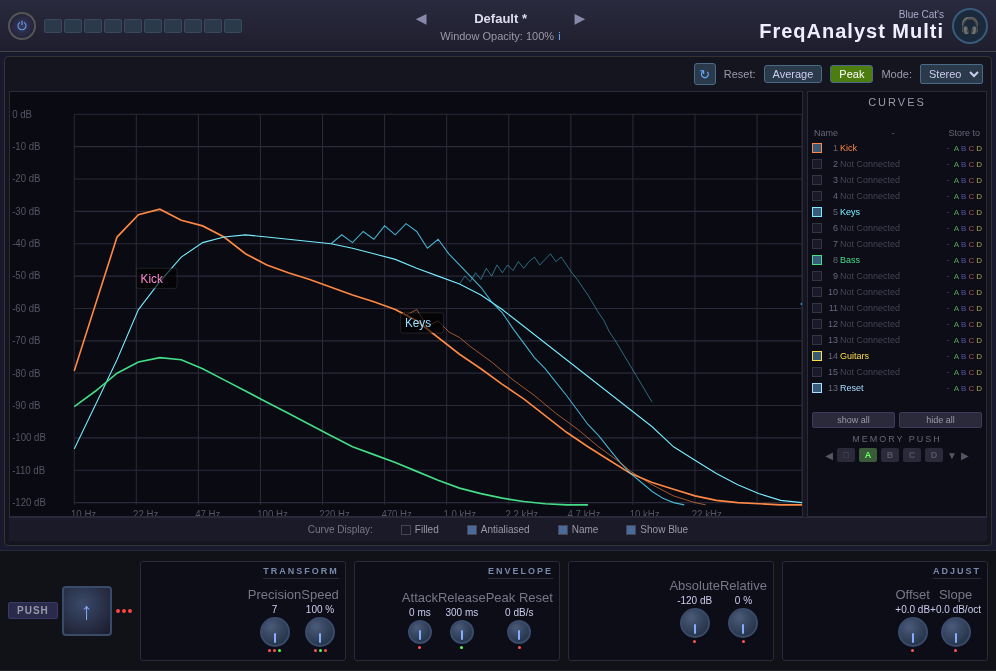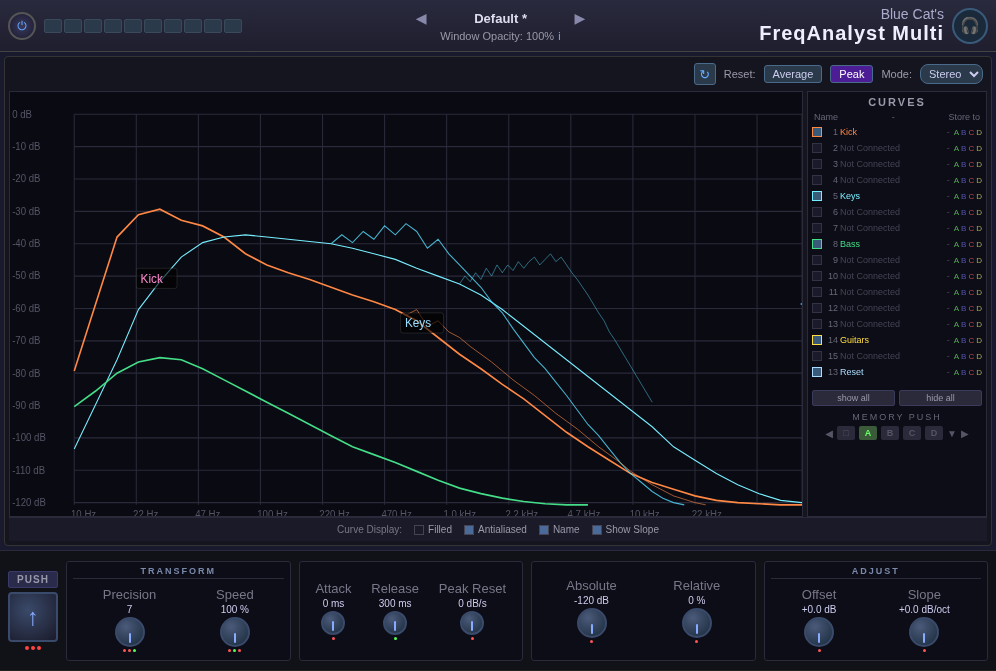--- a/index.html
+++ b/index.html
@@ -74,21 +74,21 @@
       font-size: 11px;
       display: flex; align-items: center; gap: 4px;
     }
     .top-bar-right {
       display: flex;
       flex-direction: column;
       align-items: flex-end;
     }
     .brand-name {
       color: #aac;
-      font-size: 14px;
+      font-size: 10px;
     }
     .app-title {
       color: #eef;
       font-size: 20px;
       font-weight: bold;
       letter-spacing: 1px;
     }
     .headphone-icon {
       width: 36px; height: 36px;
       border-radius: 50%;
@@ -137,30 +137,30 @@
     .ctrl-btn {
       background: #2a3a4a;
       border: 1px solid #4a6a8a;
       color: #cce;
       font-size: 11px;
       padding: 2px 8px;
       border-radius: 3px;
       cursor: pointer;
     }
     .ctrl-btn.active {
-      background: #4c1d95;
+      background: #4d7c0f;
       color: #fff;
     }
     .ctrl-select {
       background: #2a3a4a;
       border: 1px solid #4a6a8a;
       color: #cce;
       font-size: 11px;
       padding: 2px 4px;
-      border-radius: 8px;
+      border-radius: 2px;
       cursor: pointer;
     }
 
     
     .analyzer-section {
       display: flex;
       flex: 1;
       gap: 4px;
     }
 
@@ -179,23 +179,23 @@
       background: #0d0d18;
       border: 1px solid #2a2a3a;
       display: flex;
       flex-direction: column;
       padding: 4px;
     }
     .curves-title {
       text-align: center;
       color: #99a;
       font-size: 11px;
-      font-weight: bold;
+      font-weight: normal;
       letter-spacing: 2px;
-      margin-bottom: 4px;
+      margin-bottom: 20px;
     }
     .curves-header {
       display: flex;
       justify-content: space-between;
       padding: 0 2px;
       color: #667;
       font-size: 9px;
       margin-bottom: 2px;
     }
     .curve-row {
@@ -235,21 +235,21 @@
     }
     .slot-btn {
       font-size: 8px;
       color: #88a;
       cursor: pointer;
     }
 
     .curves-actions {
       display: flex;
       gap: 4px;
-      margin-top: 10px;
+      margin-top: 16px;
     }
     .curves-action-btn {
       flex: 1;
       background: #2a2a3a;
       border: 1px solid #3a3a5a;
       color: #99a;
       font-size: 9px;
       padding: 2px;
       text-align: center;
       cursor: pointer;
@@ -289,21 +289,21 @@
     }
 
     
     .curve-display-bar {
       background: #1a1a28;
       border-top: 1px solid #2a2a3a;
       height: 24px;
       display: flex;
       align-items: center;
       padding: 0 12px;
-      gap: 12px;
+      gap: 28px;
       justify-content: center;
     }
     .cd-label {
       color: #778;
       font-size: 10px;
     }
     .cd-item {
       display: flex; align-items: center; gap: 4px;
       color: #99a;
       font-size: 10px;
@@ -326,21 +326,20 @@
       border-top: 1px solid #2a2a3a;
       display: flex;
       align-items: center;
       padding: 0 8px;
       gap: 8px;
     }
 
     
     .push-section {
       display: flex;
-      flex-direction: column;
       align-items: center;
       gap: 4px;
     }
     .push-label {
       color: #99a;
       font-size: 10px;
       font-weight: bold;
       letter-spacing: 1px;
       background: #2a2a4a;
       padding: 2px 8px;
@@ -370,20 +369,21 @@
     .ctrl-group {
       flex: 1;
       background: #0d0d18;
       border: 1px solid #2a2a3a;
       border-radius: 3px;
       padding: 4px 6px;
       display: flex;
       flex-direction: column;
       gap: 4px;
       height: 100px;
+      align-items: flex-end;
     }
     .ctrl-group-title {
       text-align: center;
       color: #7a8aaa;
       font-size: 9px;
       letter-spacing: 2px;
       font-weight: bold;
       border-bottom: 1px solid #2a2a3a;
       padding-bottom: 2px;
     }
@@ -827,21 +827,21 @@
     <div class="cd-item">
       <span class="cd-checkbox checked"></span>
       <span>Antialiased</span>
     </div>
     <div class="cd-item">
       <span class="cd-checkbox checked"></span>
       <span>Name</span>
     </div>
     <div class="cd-item">
       <span class="cd-checkbox checked"></span>
-      <span>Show Slope</span>
+      <span>Show Blue</span>
     </div>
   </div>
 
 </div>
 
 <div class="bottom-controls">
 
   <div class="push-section">
     <div class="push-label">PUSH</div>
     <div class="push-arrow">↑</div>
@@ -872,20 +872,21 @@
         <div class="knob-dot-row">
           <div class="knob-dot"></div>
           <div class="knob-dot green"></div>
           <div class="knob-dot"></div>
         </div>
       </div>
     </div>
   </div>
 
   <div class="ctrl-group">
+    <div class="ctrl-group-title">ENVELOPE</div>
     <div class="ctrl-group-body">
       <div class="ctrl-param">
         <span class="ctrl-param-name">Attack</span>
         <span class="ctrl-param-value">0 ms</span>
         <div class="knob knob-small"></div>
         <div class="knob-dot-row">
           <div class="knob-dot"></div>
         </div>
       </div>
       <div class="ctrl-param">

